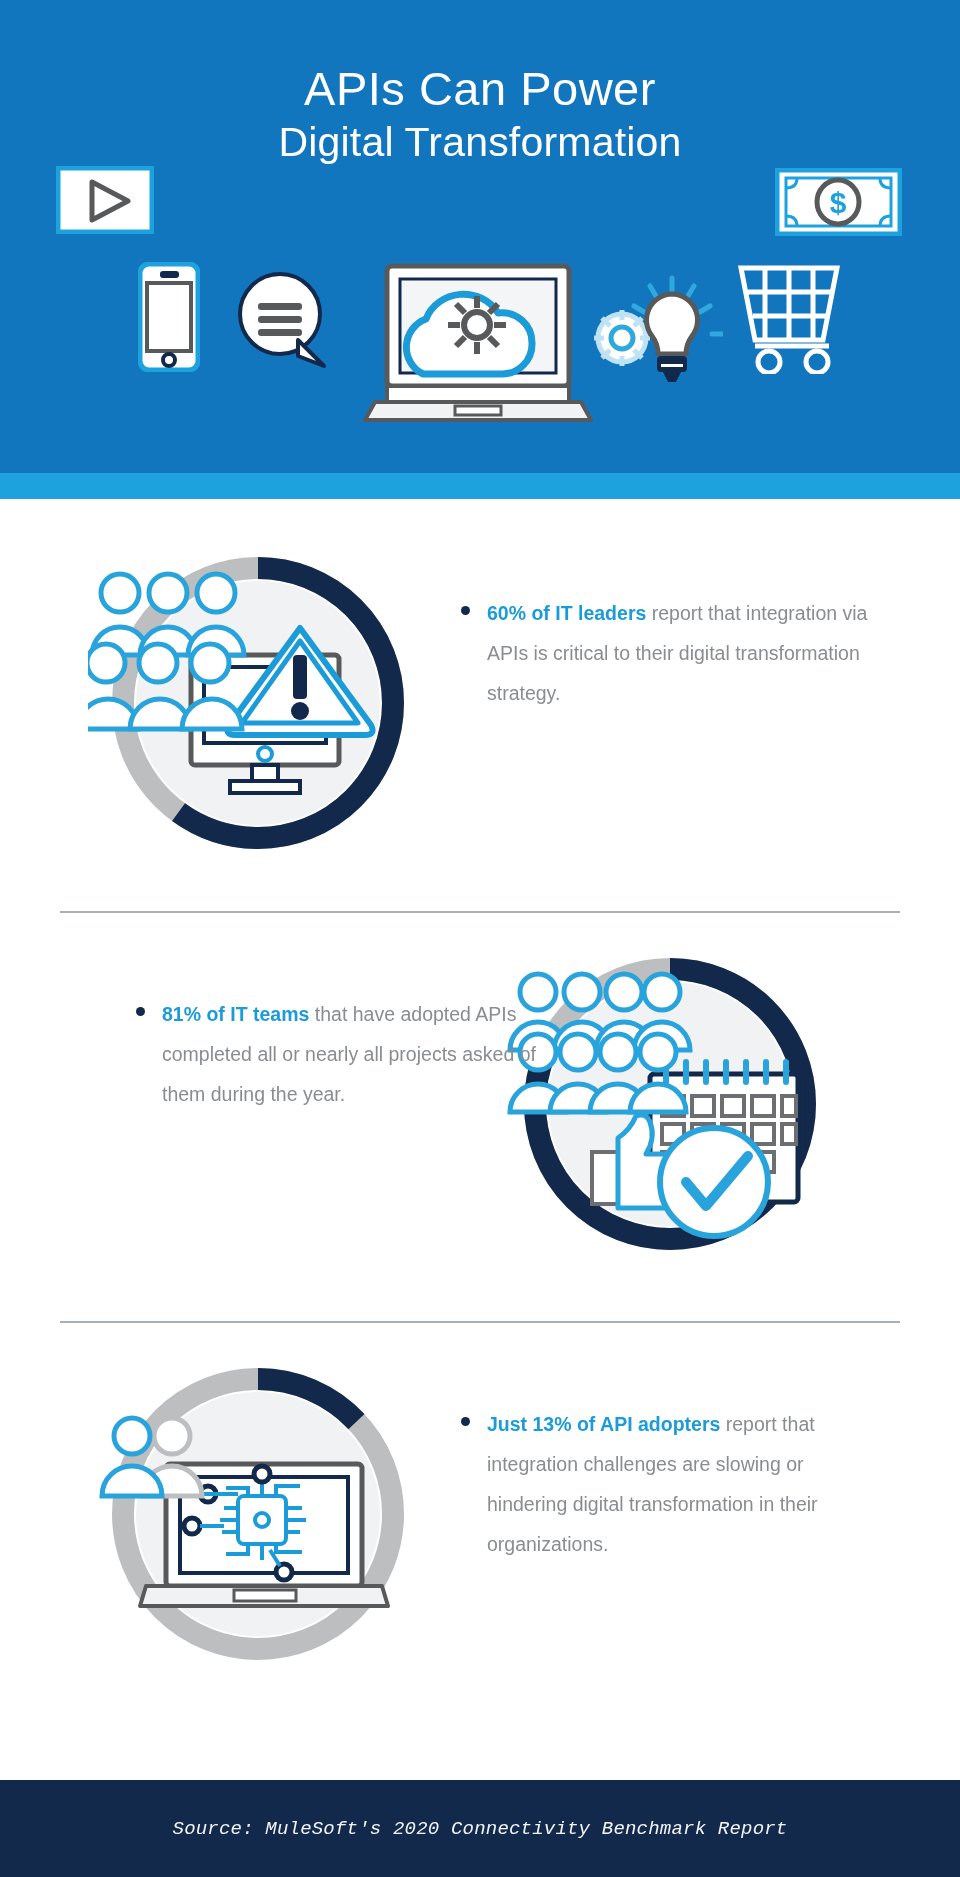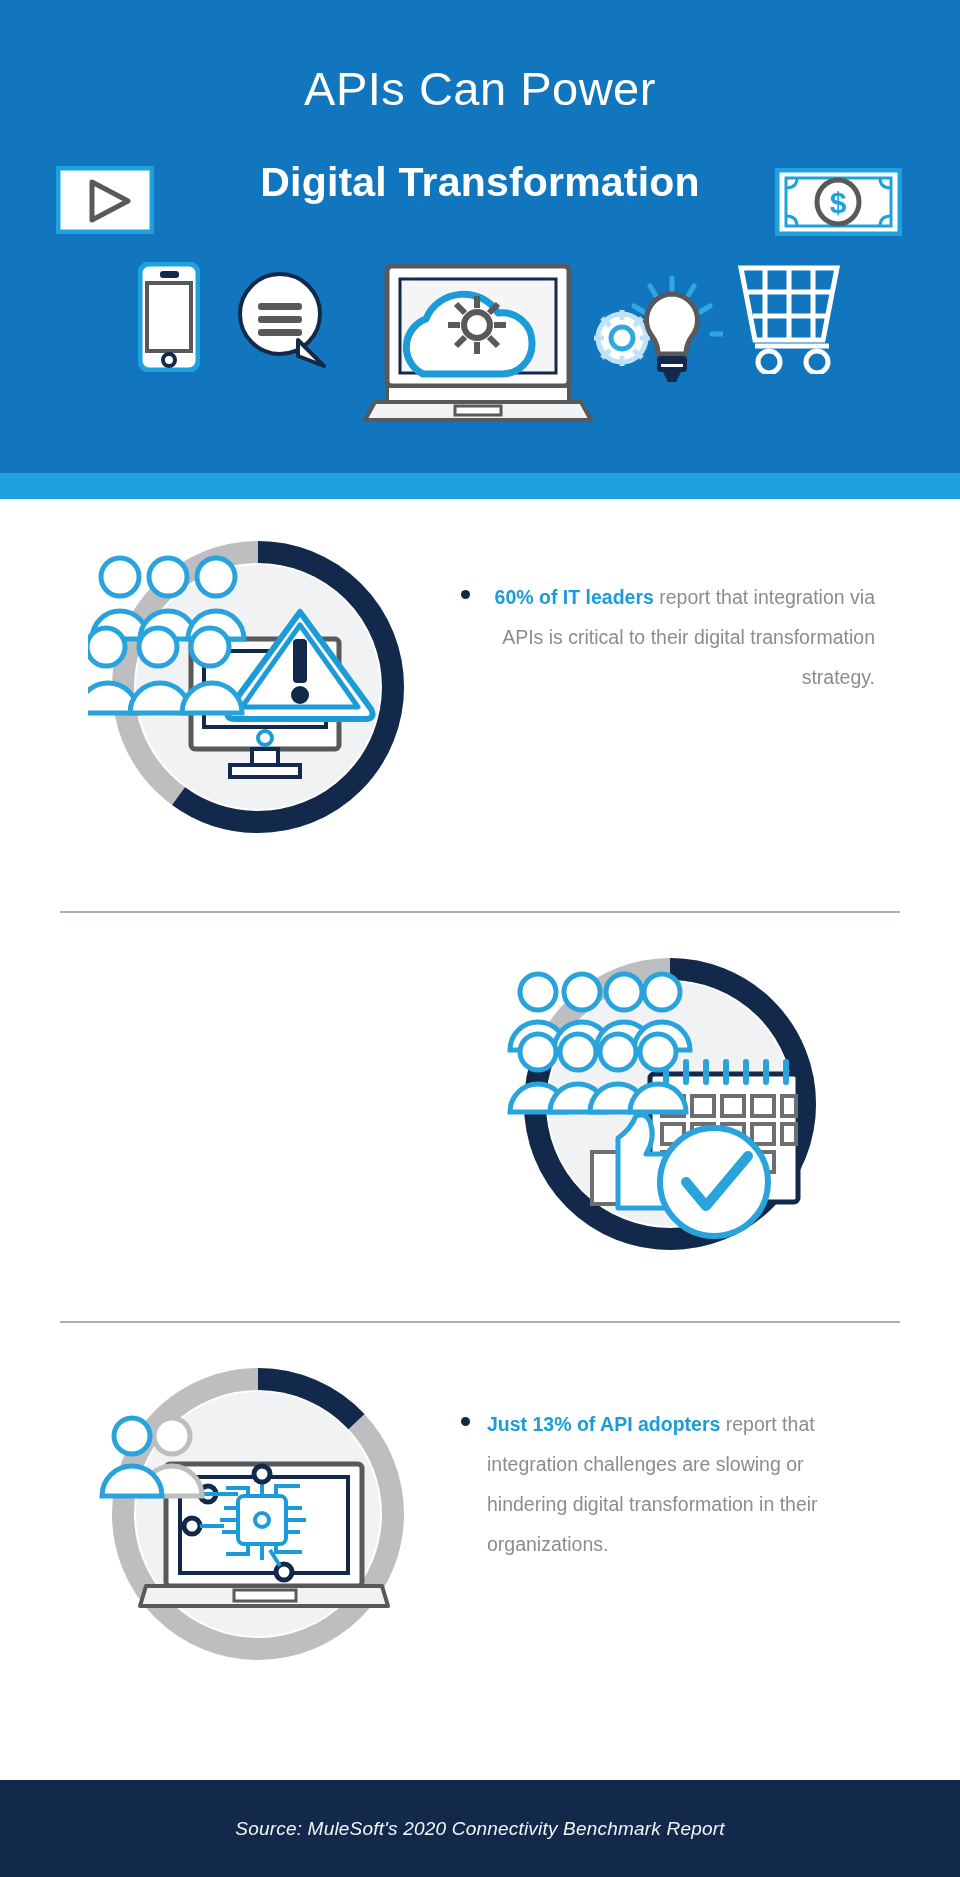--- a/index.html
+++ b/index.html
@@ -22,39 +22,38 @@
   }
   .title-block {
     position: absolute; left: 0; top: 60px; width: 960px; text-align: center;
     color: #ffffff;
   }
   .title-line1 {
     font-size: 47px; font-weight: 300; letter-spacing: .5px; line-height: 1.22;
     color: #ffffff;
   }
   .title-line2, .title-line3 {
-    font-size: 41px; font-weight: bold; letter-spacing: .2px; line-height: 1.22;
+    font-size: 41px; font-weight: normal; letter-spacing: .2px; line-height: 1.22;
     color: #ffffff;
-    margin-top: 40px;
   }
 
   .hicon { position: absolute; }
   #ic-play    { left: 56px;  top: 166px; }
   #ic-money   { left: 775px; top: 168px; }
   #ic-phone   { left: 138px; top: 262px; }
   #ic-chat    { left: 236px; top: 270px; }
   #ic-laptop  { left: 363px; top: 262px; }
   #ic-bulb    { left: 588px; top: 272px; }
   #ic-cart    { left: 737px; top: 264px; }
 
   
   .body-area { position: absolute; left: 0; top: 499px; width: 960px; height: 1281px; background: #fff; }
 
   .stat-row { position: absolute; width: 960px; }
-  #row-1 { top: 28px;  height: 340px; text-align: right; }
+  #row-1 { top: 44px;  height: 340px; }
   #row-2 { top: 445px; height: 340px; }
   #row-3 { top: 855px; height: 340px; padding-left: 12px; }
 
   .art { position: absolute; width: 340px; height: 320px; }
   .art-left  { left: 88px;  top: 0; }
   .art-right { left: 500px; top: 0; }
 
   .copy { position: absolute; width: 420px; }
   .copy-right { left: 455px; top: 50px; }
   .copy-left  { left: 130px; top: 50px; }
@@ -76,21 +75,21 @@
   #div-1 { top: 412px; }
   #div-2 { top: 822px; }
 
   
   .footer {
     position: absolute; left: 0; top: 1780px; width: 960px; height: 97px;
     background: #13294b; display: flex; align-items: center; justify-content: center;
   }
   .footer-text {
     color: #f2f4f7; font-size: 19px; font-style: italic;
-    font-family: Liberation Sans, sans-serif; letter-spacing: .2px;
+    font-family: Liberation Mono, monospace; letter-spacing: .2px;
   }
 </style>
 </head>
 <body>
 
 <div class="page">
 
   <div class="header">
 
     <div class="title-block">
@@ -289,20 +288,26 @@
               <circle cx="118" cy="108" r="18"></circle>
               <circle cx="158" cy="108" r="18"></circle>
             <path d="M10 168 a28 28 0 0 1 56 0 Z"></path>
               <path d="M50 168 a28 28 0 0 1 56 0 Z"></path>
             <path d="M90 168 a28 28 0 0 1 56 0 Z"></path>
               <path d="M130 168 a28 28 0 0 1 56 0 Z"></path>
           </g>
         </svg>
       </div>
 
+      <div class="copy copy-left">
+        <div class="bullet-item">
+          <span class="bullet-dot"></span>
+          <span class="bullet-text"><span class="hl">81% of IT teams</span><span> that have adopted APIs completed all or nearly all projects asked of them during the year.</span></span>
+        </div>
+      </div>
     </div>
 
     <div class="divider" id="div-2"></div>
 
     <div class="stat-row" id="row-3">
 
       <div class="art art-left">
         <svg width="340" height="320" viewBox="0 0 340 320">
           <circle cx="170" cy="160" r="135" fill="none" stroke="#bcbec0" stroke-width="22"></circle>
 

